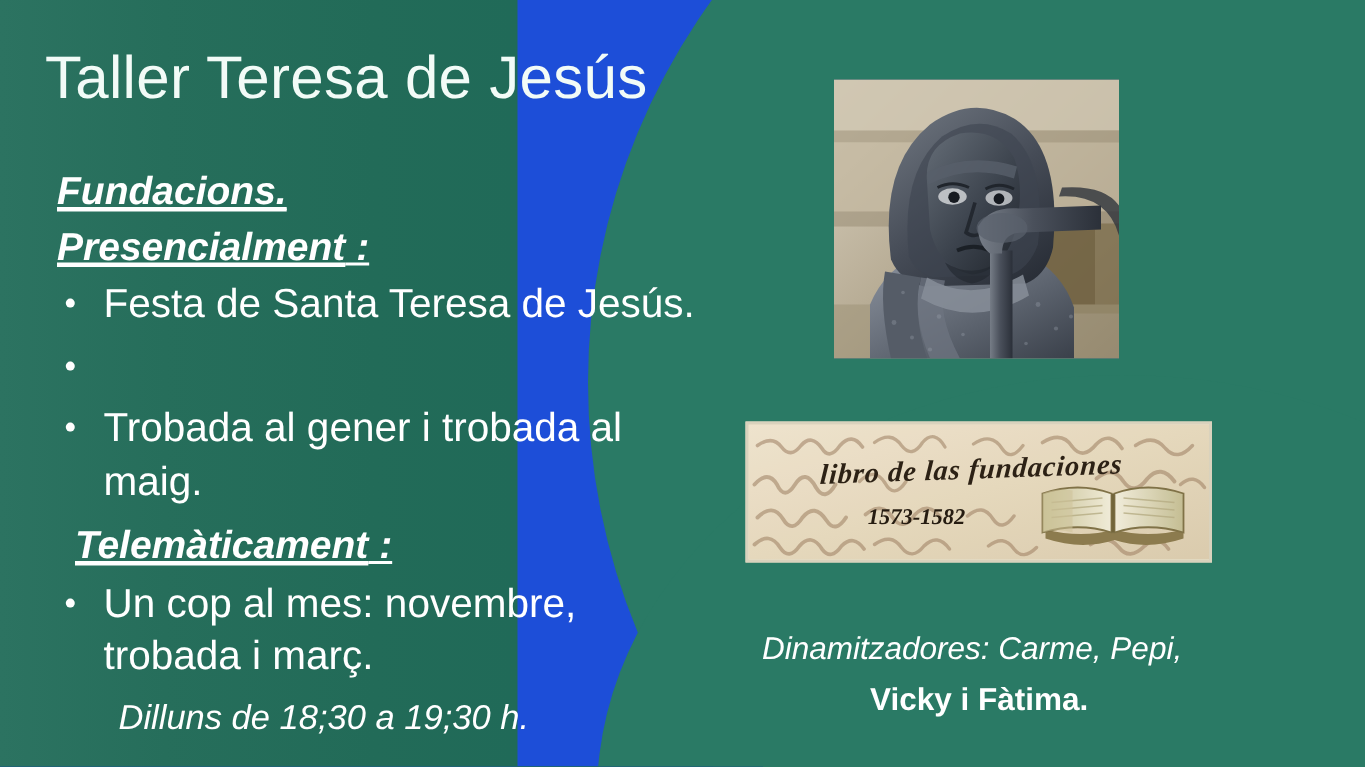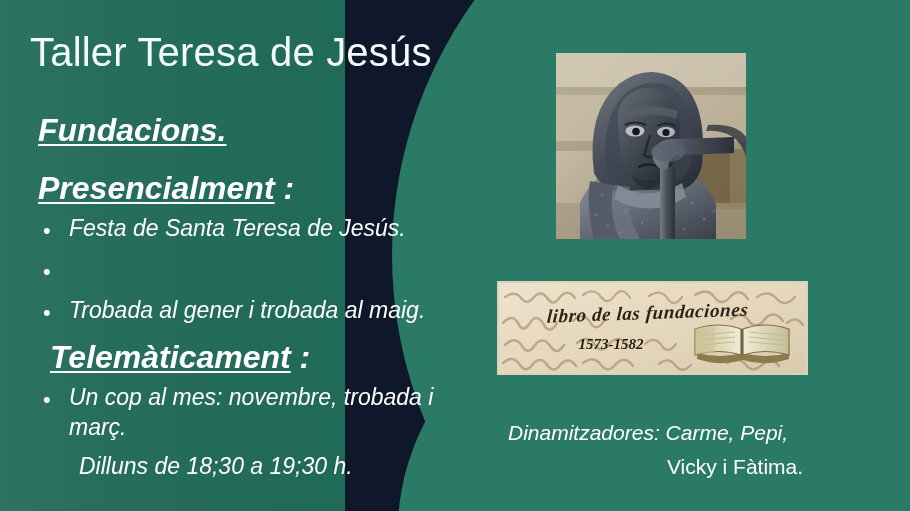--- a/index.html
+++ b/index.html
@@ -12,21 +12,21 @@
     height: 511px;
     overflow: hidden;
     font-family: "Liberation Sans", sans-serif;
   }
 
   #slide {
     position: relative;
     width: 910px;
     height: 511px;
     overflow: hidden;
-    background: #0f172a;
+    background: #1d4ed8;
   }
 
   
   #bg-left-band {
     position: absolute;
     left: 0; top: 0;
     width: 345px; height: 511px;
     background: linear-gradient(to right, #2c7361 0px, #266e5b 110px, #226b58 250px, #206a58 345px);
     pointer-events: none;
   }
@@ -70,24 +70,25 @@
     position: absolute;
     left: 38px;
     top: 112px;
     width: 450px;
     color: #ffffff;
   }
 
   .heading {
     font-style: italic;
     font-weight: 700;
-    font-size: 32px;
+    font-size: 26px;
     line-height: 1.18;
     margin: 0 0 4px 0;
     white-space: nowrap;
+    text-decoration: underline;
   }
   .heading .u {
     text-decoration: underline;
     text-underline-offset: 3px;
     text-decoration-thickness: 2px;
   }
   .heading .nu {
     text-decoration: none;
   }
 
@@ -100,22 +101,21 @@
     width: 31px;
     flex: 0 0 31px;
     font-size: 22px;
     line-height: 34px;
     text-align: left;
     padding-left: 5px;
     box-sizing: border-box;
     color: #ffffff;
   }
   .bullet-text {
-    font-style: italic;
-    font-size: 23px;
+    font-size: 27px;
     line-height: 1.30;
     color: #ffffff;
     font-weight: 400;
   }
   .plain-indent {
     margin-left: 41px;
     font-style: italic;
     font-size: 23px;
     line-height: 1.30;
     color: #ffffff;
@@ -152,40 +152,40 @@
   #caption {
     position: absolute;
     left: 500px;
     top: 416px;
     width: 390px;
     color: #ffffff;
     font-size: 21px;
     line-height: 1.62;
   }
   .cap-line-1 { text-align: left; padding-left: 8px; font-style: italic; }
-  .cap-line-2 { text-align: center; padding-left: 80px; }
+  .cap-line-2 { padding-left: 80px; font-weight: bold; }
 </style>
 </head>
 <body>
 
 <div id="slide">
 
   <div id="bg-left-band"></div>
   <div id="bg-circle"></div>
   <div id="bg-circle-2"></div>
 
   <div id="title">Taller Teresa de Jesús</div>
 
   <div id="body-text">
 
     <div class="heading">
       <span class="u">Fundacions.</span>
     </div>
 
-    <div class="heading" style="margin-top:20px;">
+    <div class="heading" style="margin-top:6px;">
       <span class="u">Presencialment</span><span class="nu"> :</span>
     </div>
 
     <div class="bullet-row" style="margin-top:6px;">
       <span class="bullet-mark">•</span>
       <span class="bullet-text">Festa de Santa Teresa de Jesús.</span>
     </div>
 
     <div class="bullet-row" style="margin-top:7px;">
       <span class="bullet-mark">•</span>

